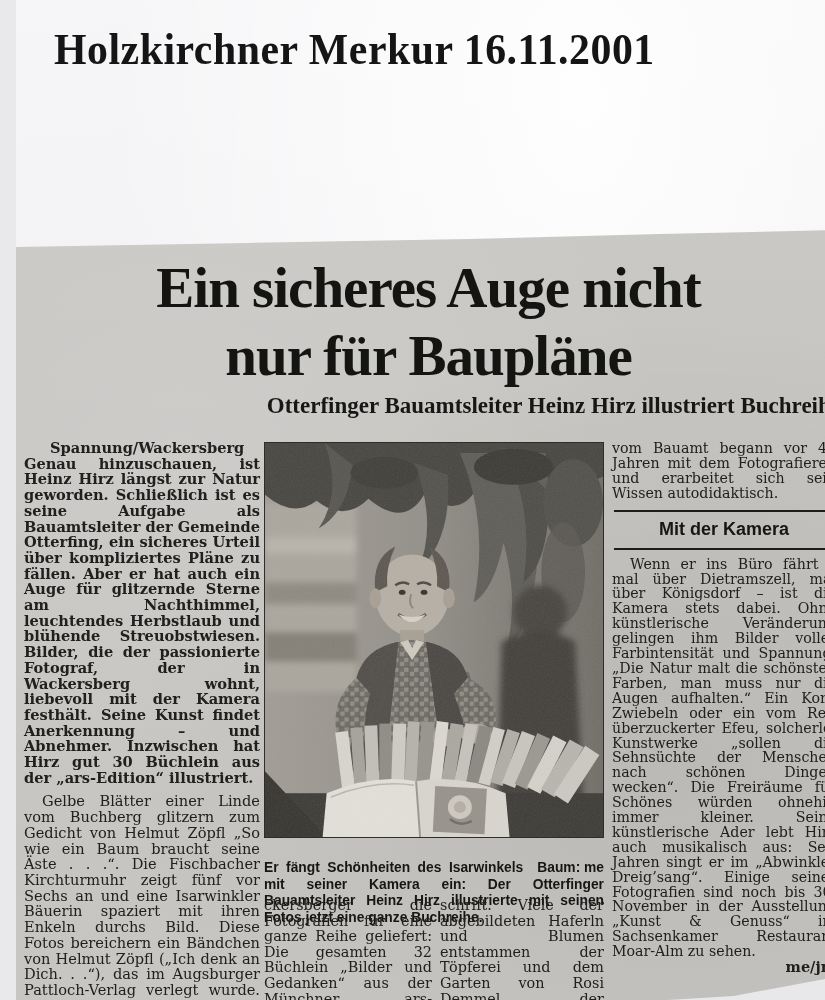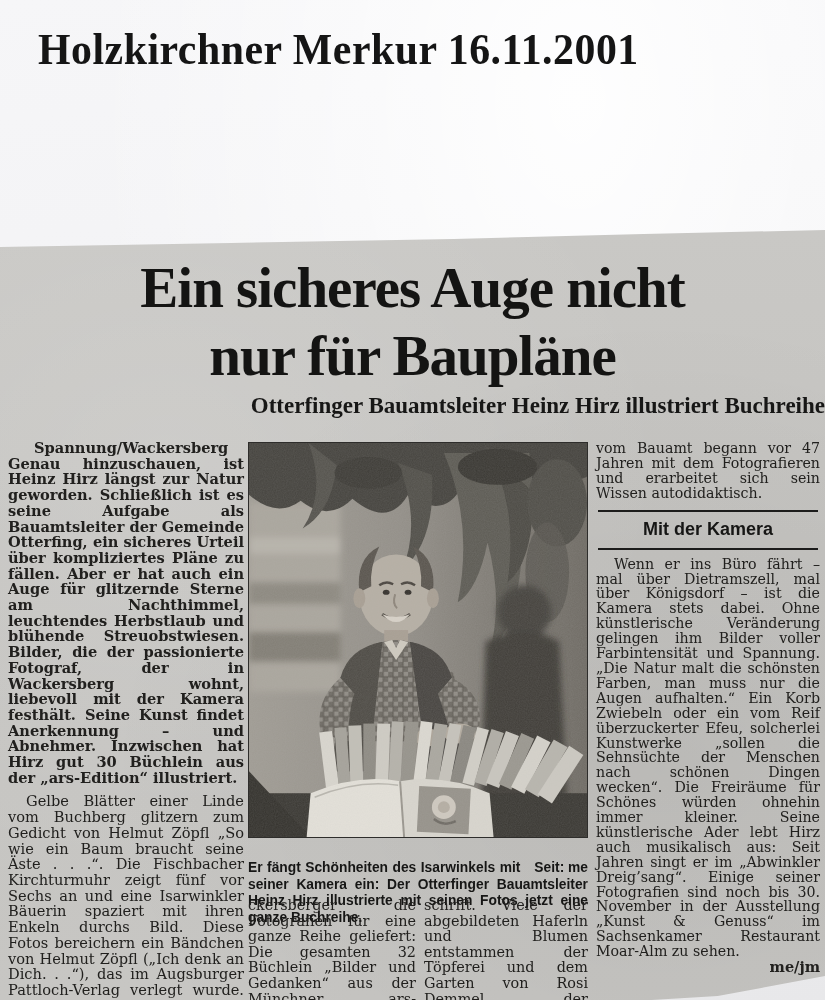--- a/index.html
+++ b/index.html
@@ -6,20 +6,21 @@
   body{
     width:825px;height:1000px;position:relative;overflow:hidden;
     background:#e9e9ec;
     font-family:"Liberation Serif", serif;
   }
   .scan{
     position:absolute;inset:0;
     background:
       radial-gradient(ellipse at 70% 10%, rgba(255,255,255,.9), rgba(255,255,255,0) 60%),
       linear-gradient(175deg,#f6f6f8 0%,#f1f1f3 55%,#e8e8ea 100%);
+    margin-left: 16px;
   }
   .source-label{
     position:absolute;left:38px;top:22px;width:760px;
     font-family:"Liberation Serif",serif;font-weight:bold;
     font-size:41px;letter-spacing:.5px;color:#151515;
     transform:scale(1.02,1.1);transform-origin:left top;
   }
   
   .clipping{
     position:absolute;left:0;top:230px;width:825px;height:770px;
@@ -219,21 +220,21 @@
           <circle cx="196" cy="366" r="12" fill="#cfc9bf"></circle>
           <circle cx="196" cy="366" r="6" fill="#b5aea3"></circle>
           <path d="M186,378 q10,8 22,2" stroke="#6f6b64" stroke-width="2.5" fill="none"></path>
         </g>
 
         <rect x="0" y="0" width="340" height="396" filter="url(#grain)"></rect>
       </svg>
     </div>
 
     <p class="caption">
-      <span class="credit">Seit: me</span>
+      <span class="credit">Baum: me</span>
       <span>Er fängt Schönheiten des Isarwinkels mit seiner Kamera ein: Der Otterfinger Bauamtsleiter Heinz Hirz illustrierte mit seinen Fotos jetzt eine ganze Buchreihe.</span>
     </p>
 
     <div class="col midcol-a">
       <p>ckersberger die Fotografien für eine ganze Reihe geliefert: Die gesamten 32 Büchlein „Bilder und Gedanken“ aus der Münchner „ars-Edition“ tragen seine Hand-</p>
     </div>
     <div class="col midcol-b">
       <p>schrift. Viele der abgebildeten Haferln und Blumen entstammen der Töpferei und dem Garten von Rosi Demmel, der Lebensgefährtin von Heinz Hirz. Der Mann</p>
     </div>
 

